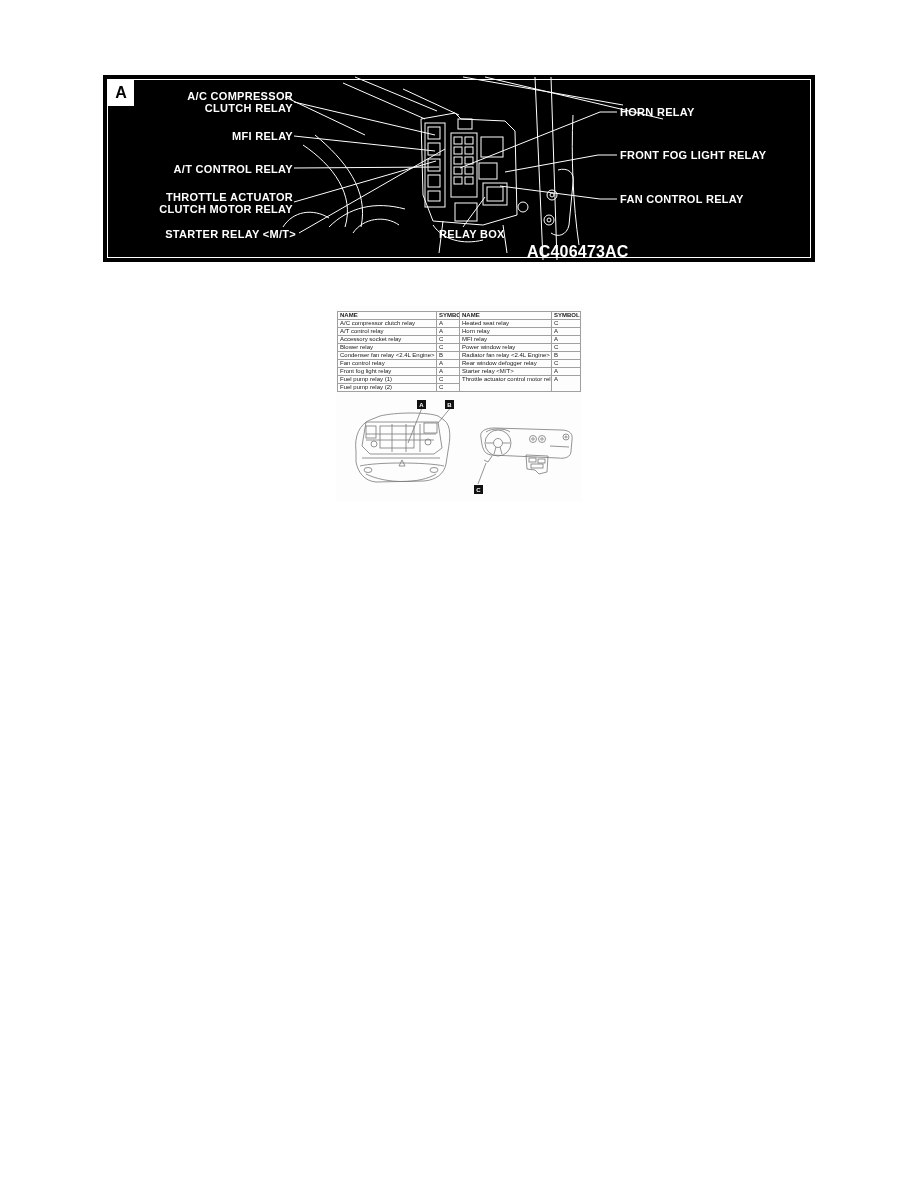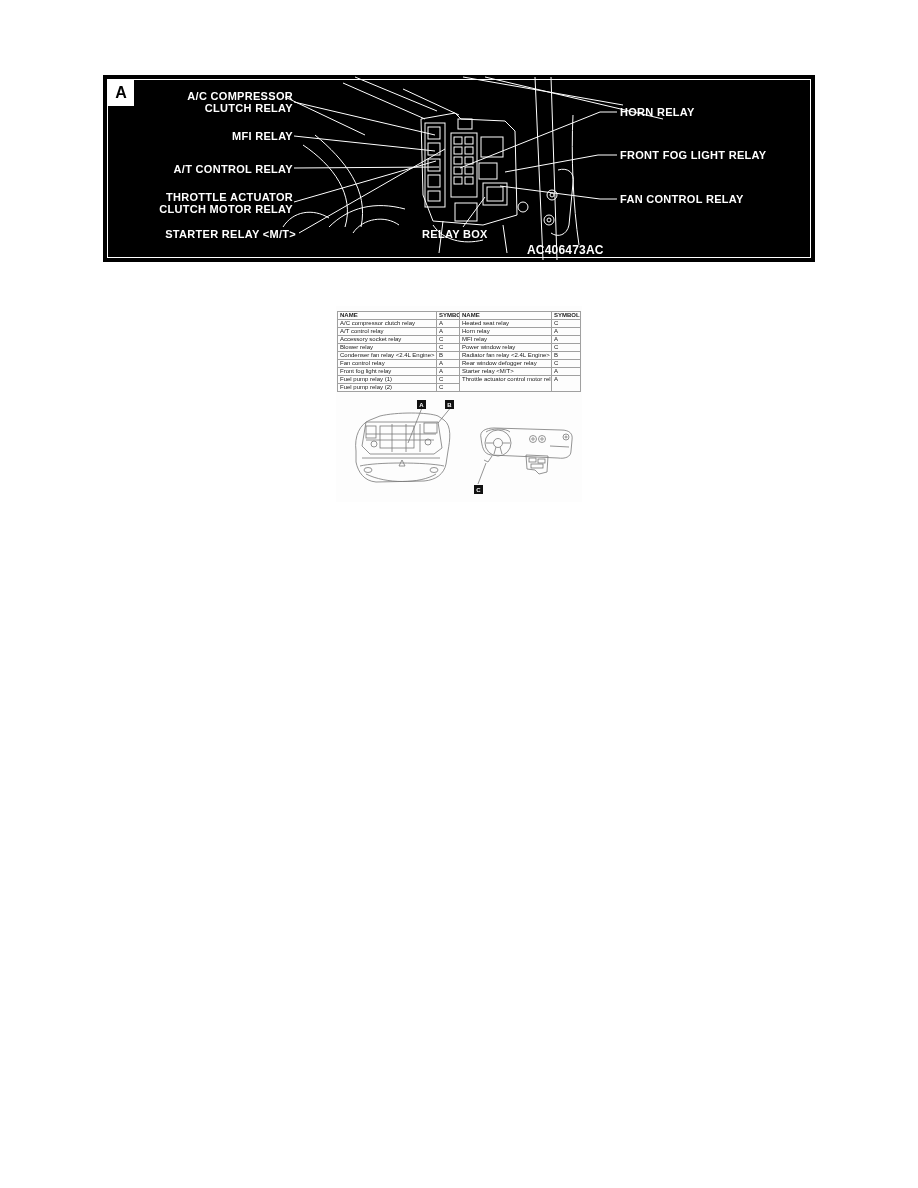--- a/index.html
+++ b/index.html
@@ -18,21 +18,21 @@
     position:absolute; left:5px; top:5px; width:26px; height:26px;
     background:#fff; color:#000; font-weight:bold; font-size:16px;
     display:flex; align-items:center; justify-content:center;
   }
   .diag-label {
     position:absolute; color:#fff; font-weight:bold; font-size:11px;
     letter-spacing:0.3px; line-height:12px; white-space:pre-line;
   }
   .diag-label.ralign { text-align:right; }
   .fig-code {
-    position:absolute; color:#fff; font-weight:bold; font-size:12px;
+    position:absolute; color:#fff; font-weight:bold; font-size:16px;
     letter-spacing:0.2px;
   }
   
   .figure-b { position:absolute; left:336px; top:306px; width:246px; height:196px; background:#fdfdfd; }
   .relay-table {
     position:absolute; left:1px; top:5px; width:243px;
     border-collapse:collapse; table-layout:fixed;
     font-size:6px; color:#1a1a1a;
   }
   .relay-table th, .relay-table td {
@@ -113,21 +113,21 @@
     <div class="diag-label ralign" style="left:62px; top:15px; width:128px;">A/C COMPRESSOR
 CLUTCH RELAY</div>
     <div class="diag-label ralign" style="left:62px; top:55px; width:128px;">MFI RELAY</div>
     <div class="diag-label ralign" style="left:62px; top:88px; width:128px;">A/T CONTROL RELAY</div>
     <div class="diag-label ralign" style="left:42px; top:116px; width:148px;">THROTTLE ACTUATOR
 CLUTCH MOTOR RELAY</div>
     <div class="diag-label ralign" style="left:52px; top:153px; width:141px;">STARTER RELAY &lt;M/T&gt;</div>
     <div class="diag-label" style="left:517px; top:31px;">HORN RELAY</div>
     <div class="diag-label" style="left:517px; top:74px;">FRONT FOG LIGHT RELAY</div>
     <div class="diag-label" style="left:517px; top:118px;">FAN CONTROL RELAY</div>
-    <div class="diag-label" style="left:319px; top:153px;">RELAY BOX</div>
+    <div class="diag-label" style="left:336px; top:153px;">RELAY BOX</div>
     <div class="fig-code" style="left:424px; top:168px;">AC406473AC</div>
   </div>
 
   <div class="figure-b">
     <table class="relay-table">
       <colgroup>
         <col style="width:99px">
           <col style="width:23px">
         <col style="width:92px">
           <col style="width:29px">

